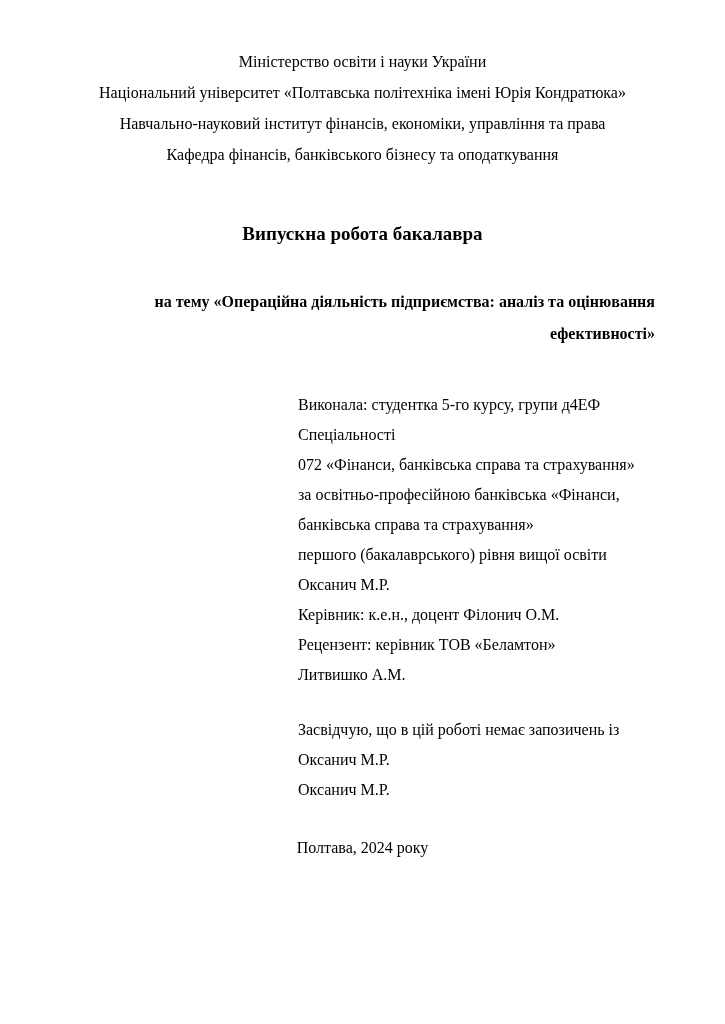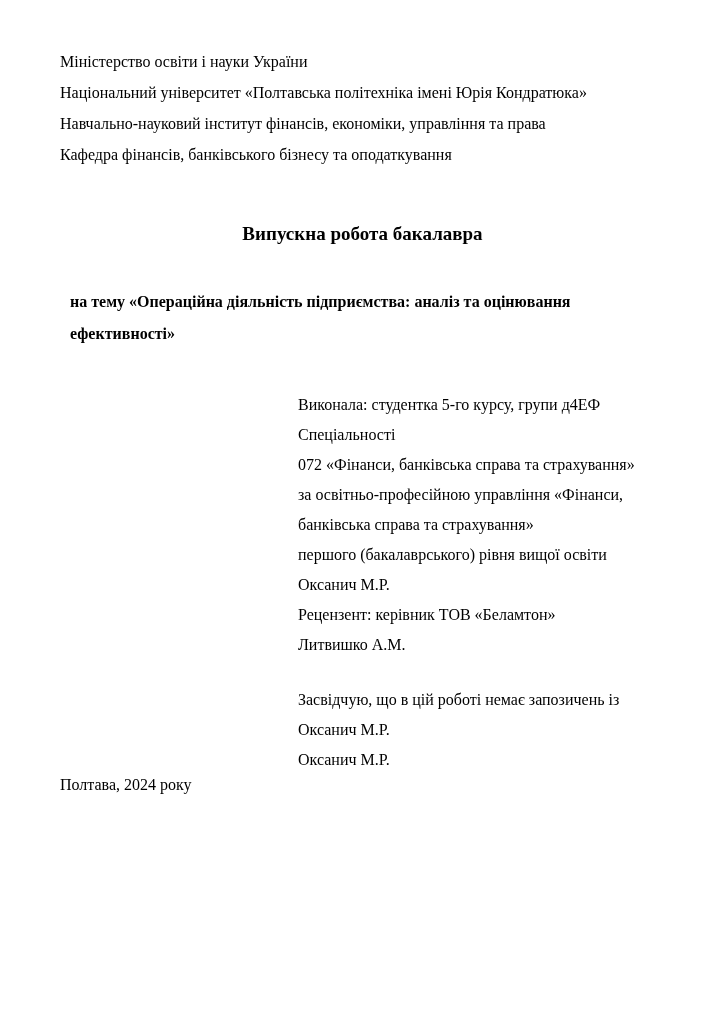--- a/index.html
+++ b/index.html
@@ -11,33 +11,34 @@
     color: #000000;
     position: relative;
     overflow: hidden;
   }
   .page {
     width: 100%;
     height: 100%;
     padding: 46px 60px 0 60px;
   }
   .header p {
+    text-align: center;
     font-size: 16px;
     line-height: 31px;
     font-weight: normal;
   }
   .title {
     text-align: center;
     font-size: 19px;
     font-weight: bold;
     line-height: 24px;
     margin-top: 52px;
   }
   .subtitle {
-    text-align: left;
+    text-align: right;
     font-size: 16px;
     font-weight: bold;
     line-height: 32px;
     margin-top: 40px;
     padding: 0 10px;
   }
   .details {
     margin-top: 40px;
     margin-left: 238px;
   }
@@ -46,22 +47,24 @@
     font-size: 16px;
     line-height: 30px;
     text-align: left;
     white-space: nowrap;
   }
   .declaration {
     margin-top: 25px;
     margin-left: 238px;
   }
   .footer {
+    text-align: center;
     font-size: 16px;
     line-height: 20px;
+    margin-top: 33px;
   }
 </style>
 </head>
 <body>
 
 <div class="page">
 
   <div class="header">
     <p>Міністерство освіти і науки України</p>
     <p>Національний університет «Полтавська політехніка імені Юрія Кондратюка»</p>
@@ -70,24 +73,25 @@
   </div>
 
   <h1 class="title">Випускна робота бакалавра</h1>
 
   <p class="subtitle">на тему «Операційна діяльність підприємства: аналіз та оцінювання ефективності»</p>
 
   <div class="details">
     <p>Виконала: студентка 5-го курсу, групи д4ЕФ</p>
     <p>Спеціальності</p>
     <p>072 «Фінанси, банківська справа та страхування»</p>
-    <p>за освітньо-професійною управління «Фінанси,</p>
+    <p>за освітньо-професійною банківська «Фінанси,</p>
     <p>банківська справа та страхування»</p>
     <p>першого (бакалаврського) рівня вищої освіти</p>
     <p>Оксанич М.Р.</p>
+    <p>Керівник: к.е.н., доцент Філонич О.М.</p>
     <p>Рецензент: керівник ТОВ «Беламтон»</p>
     <p>Литвишко А.М.</p>
   </div>
 
   <div class="declaration">
     <p>Засвідчую, що в цій роботі немає запозичень із</p>
     <p>Оксанич М.Р.</p>
     <p>Оксанич М.Р.</p>
   </div>
 

